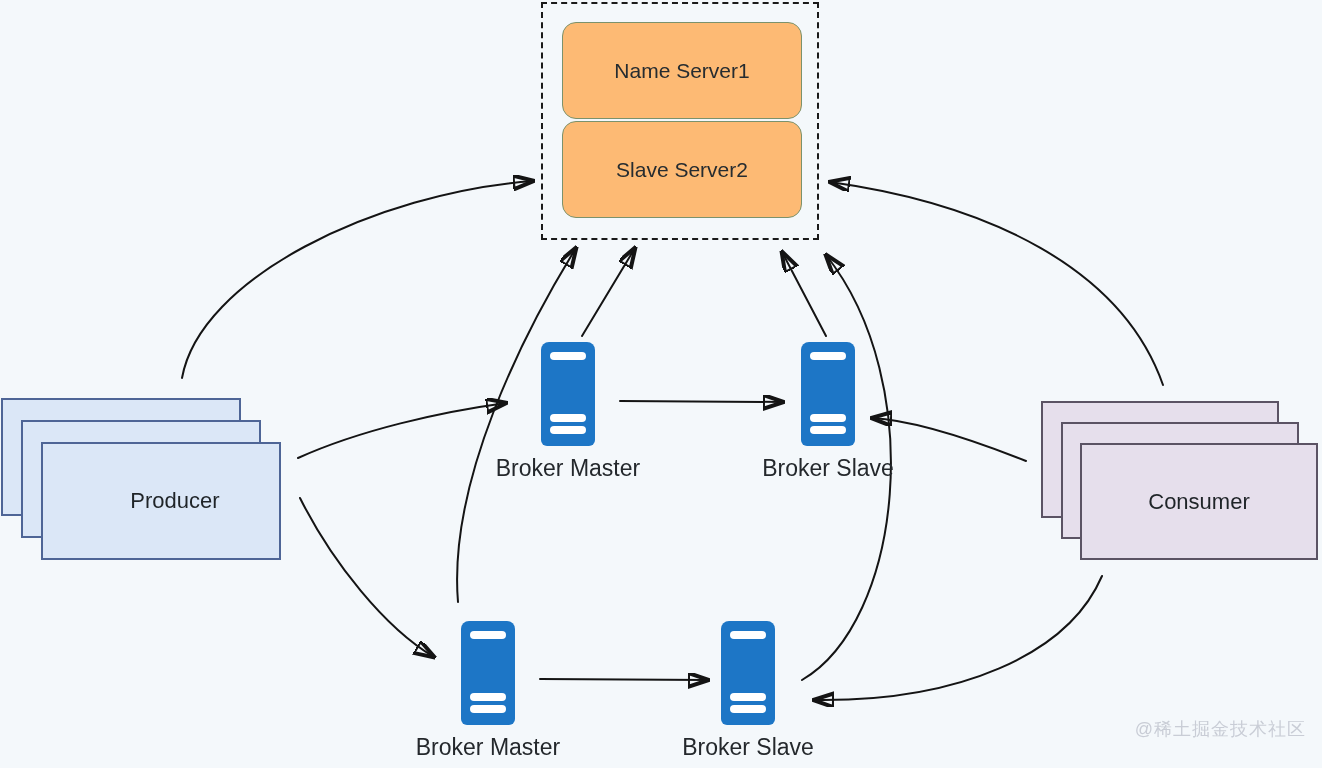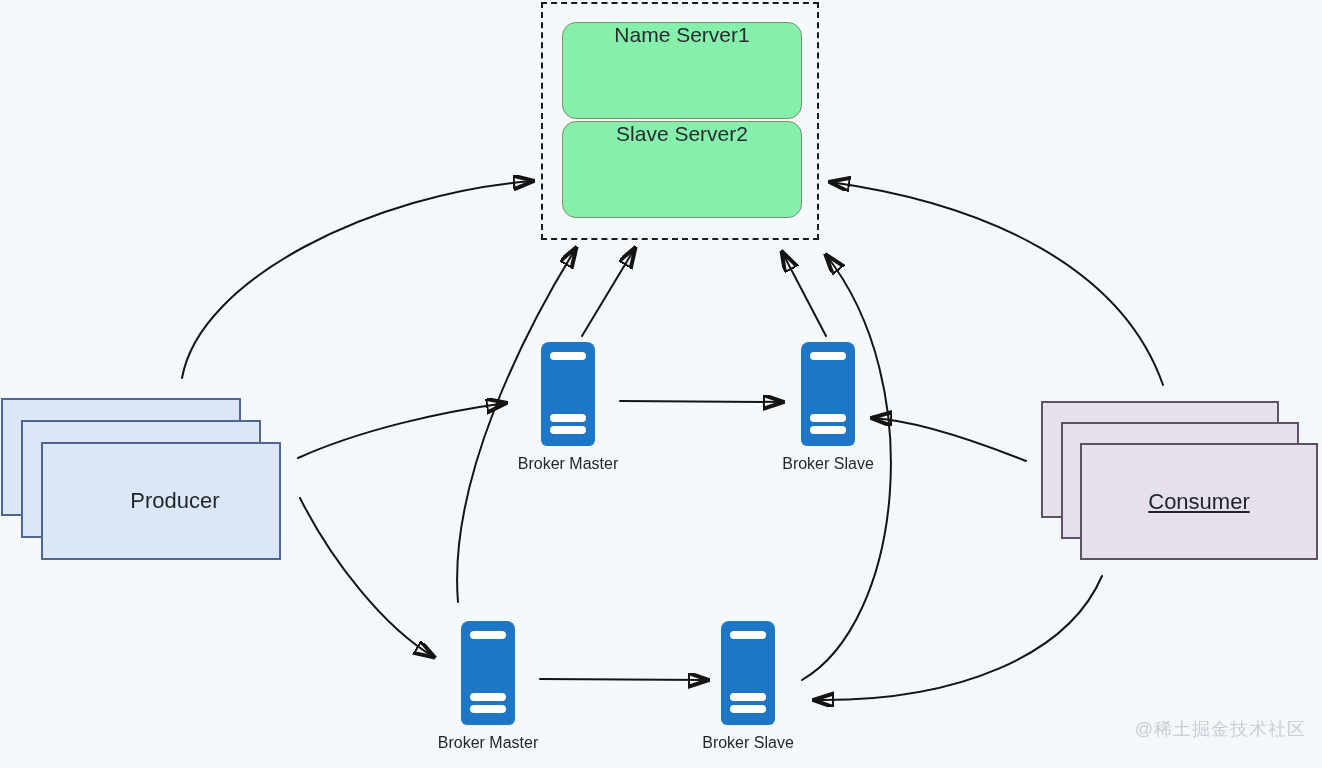--- a/index.html
+++ b/index.html
@@ -32,25 +32,26 @@
     position: absolute;
     left: 541px; top: 2px;
     width: 278px; height: 238px;
     border: 2px dashed #1a1a1a;
     box-sizing: border-box;
   }
   .ns-box {
     position: absolute;
     left: 19px;
     width: 240px; height: 97px;
-    background: #86efac;
+    background: #fdba74;
     border: 1.5px solid #7b926c;
     border-radius: 14px;
     box-sizing: border-box;
     display: flex;
+    align-items: center;
     justify-content: center;
     font-size: 21px;
     color: #262c30;
   }
   .ns-box.first  { top: 18px; }
   .ns-box.second { top: 117px; }
 
   
   .stack { position: absolute; }
   .layer {
@@ -76,21 +77,21 @@
     font-size: 22px;
     color: #1f2428;
   }
   .producer { left: 1px; top: 398px; width: 281px; height: 163px; }
   .producer .l1 { left: 0;    top: 0; }
   .producer .l2 { left: 20px; top: 22px; }
   .producer .l3 { left: 40px; top: 44px; }
   .consumer { left: 1041px; top: 401px; width: 281px; height: 160px; }
   .consumer .l1 { left: 0;    top: 0; }
   .consumer .l2 { left: 20px; top: 21px; }
-  .consumer .l3 { left: 39px; top: 42px; text-decoration: underline; }
+  .consumer .l3 { left: 39px; top: 42px; }
 
   
   .broker-node {
     position: absolute;
     width: 180px;
     display: flex;
     flex-direction: column;
     align-items: center;
   }
   .server-icon {
@@ -104,21 +105,21 @@
     left: 9px;
     width: 36px; height: 8px;
     background: #ffffff;
     border-radius: 4px;
   }
   .server-icon .bar.b1 { top: 10px; }
   .server-icon .bar.b2 { top: 72px; }
   .server-icon .bar.b3 { top: 84px; }
   .broker-label {
     margin-top: 9px;
-    font-size: 16px;
+    font-size: 23px;
     color: #24282c;
     white-space: nowrap;
   }
   .broker-master-top    { left: 478px; top: 342px; }
   .broker-slave-top     { left: 738px; top: 342px; }
   .broker-master-bottom { left: 398px; top: 621px; }
   .broker-slave-bottom  { left: 658px; top: 621px; }
 
   .watermark {
     position: absolute;

